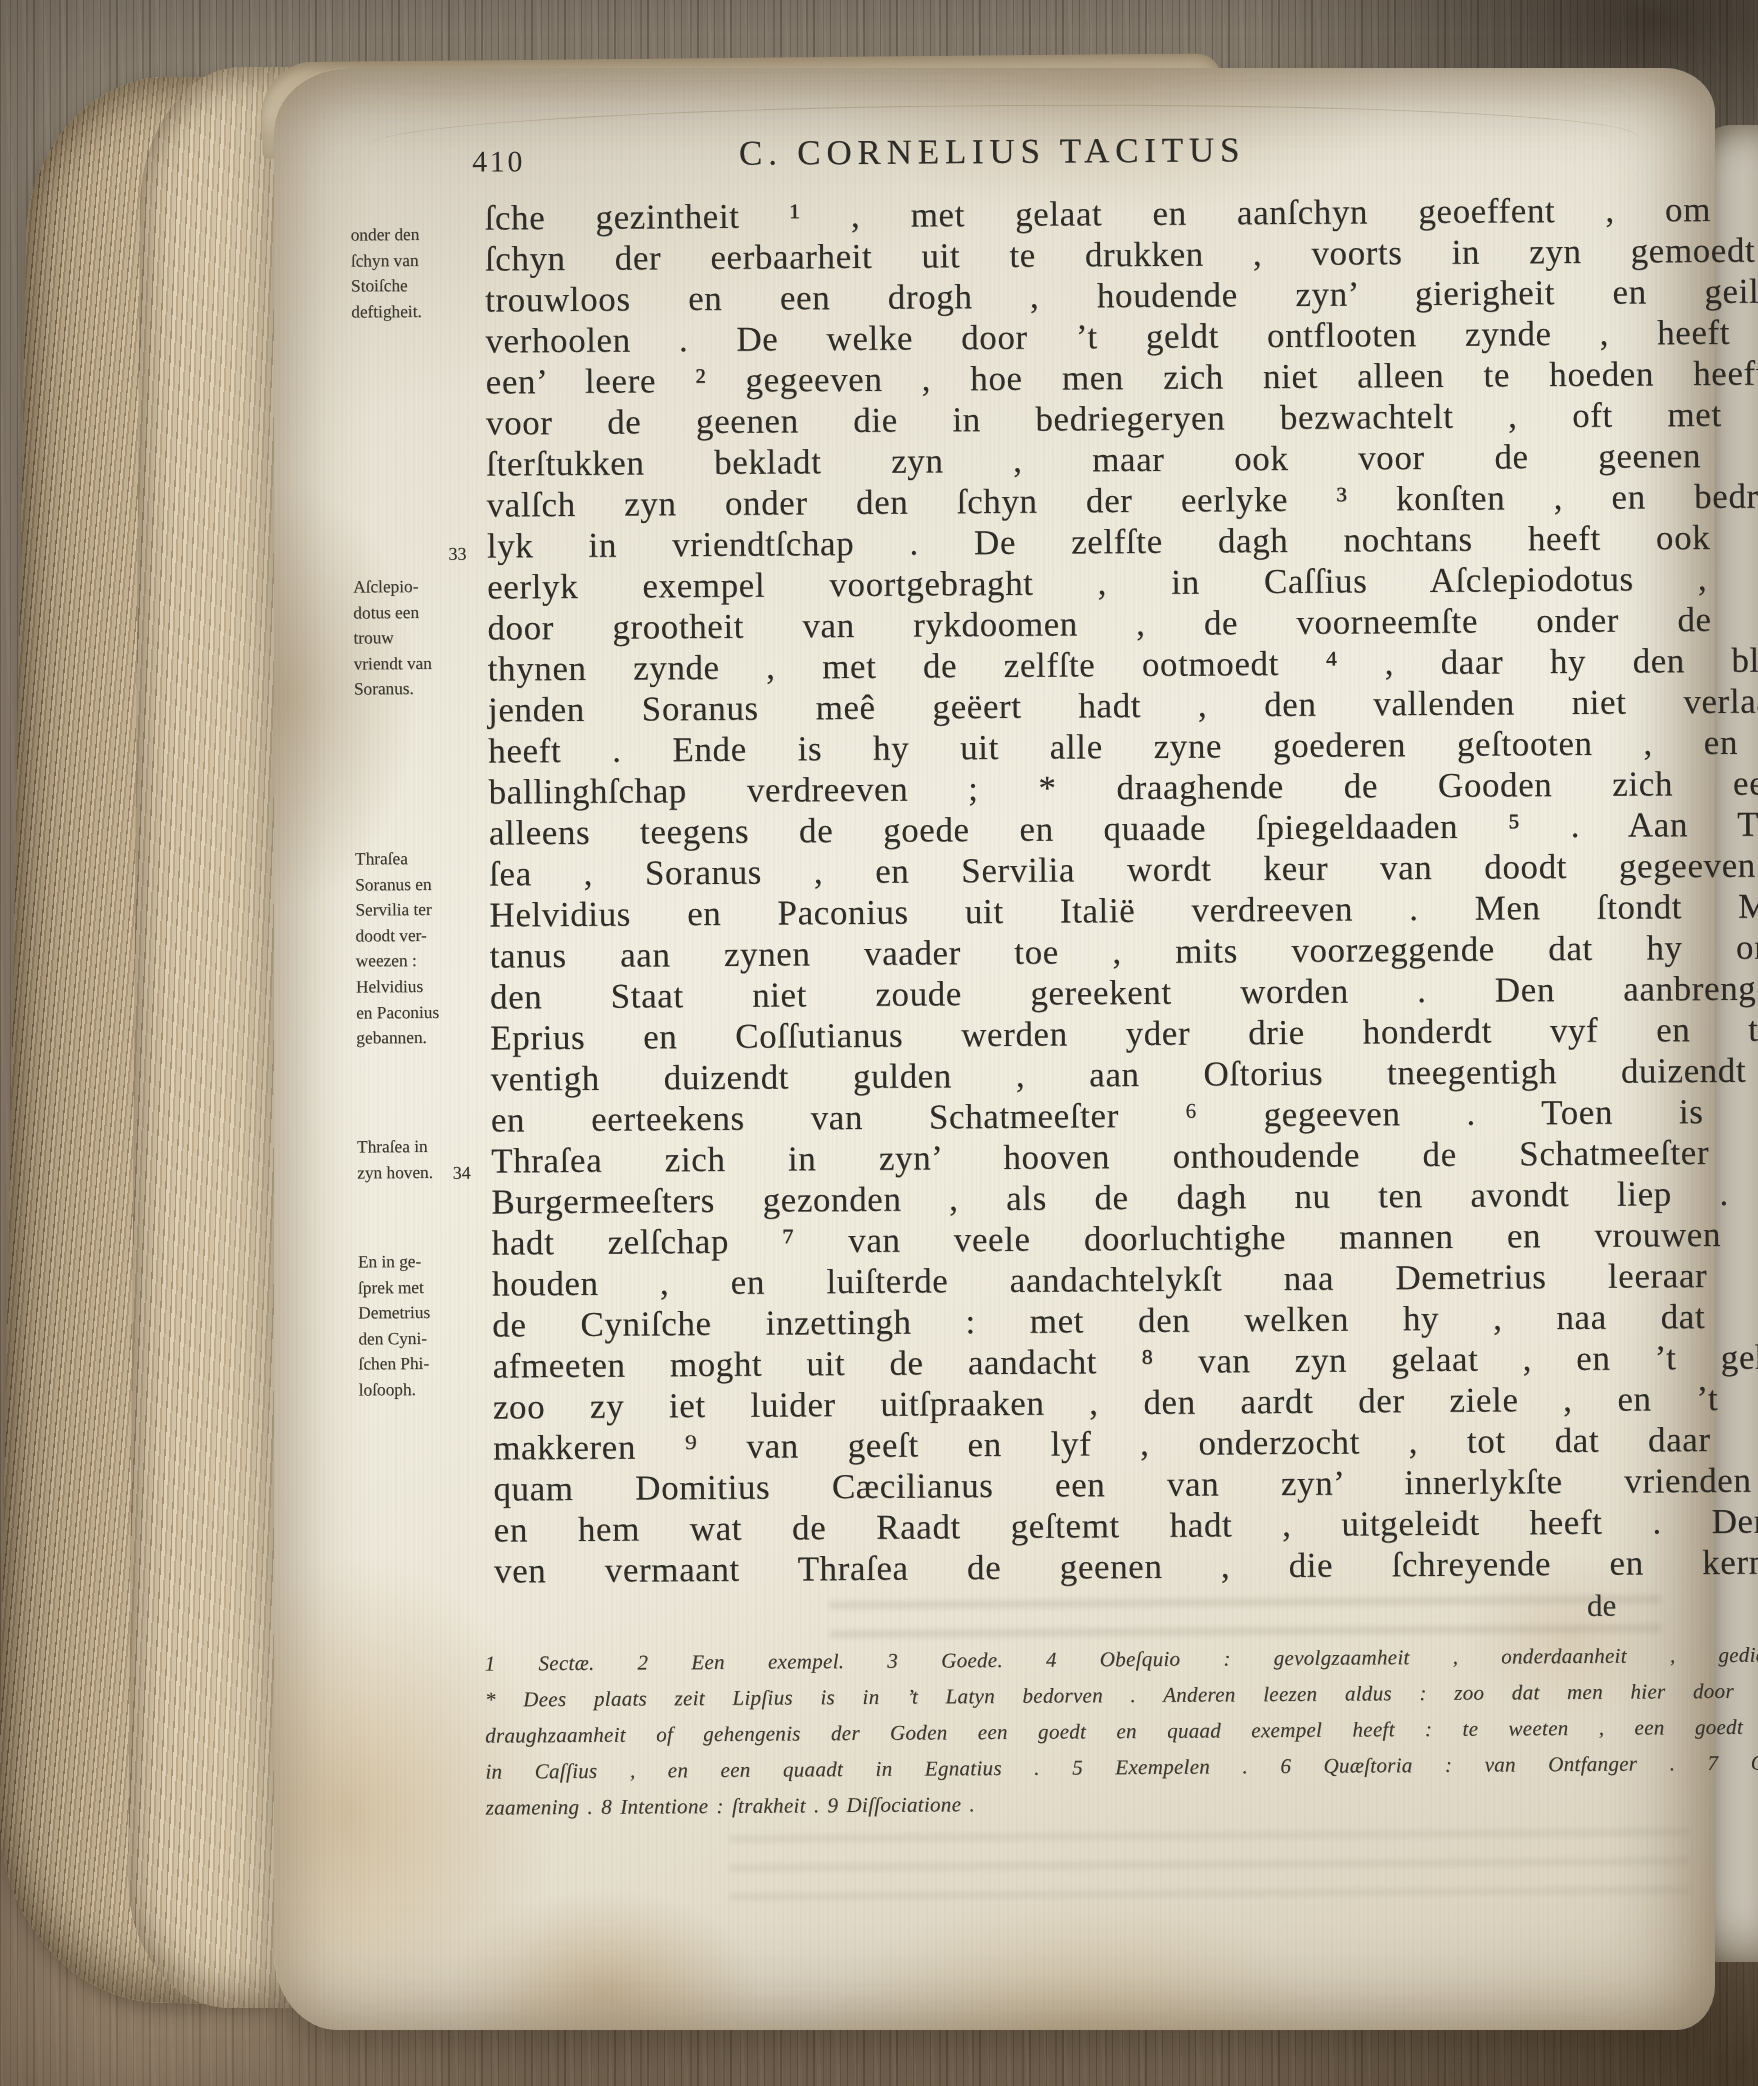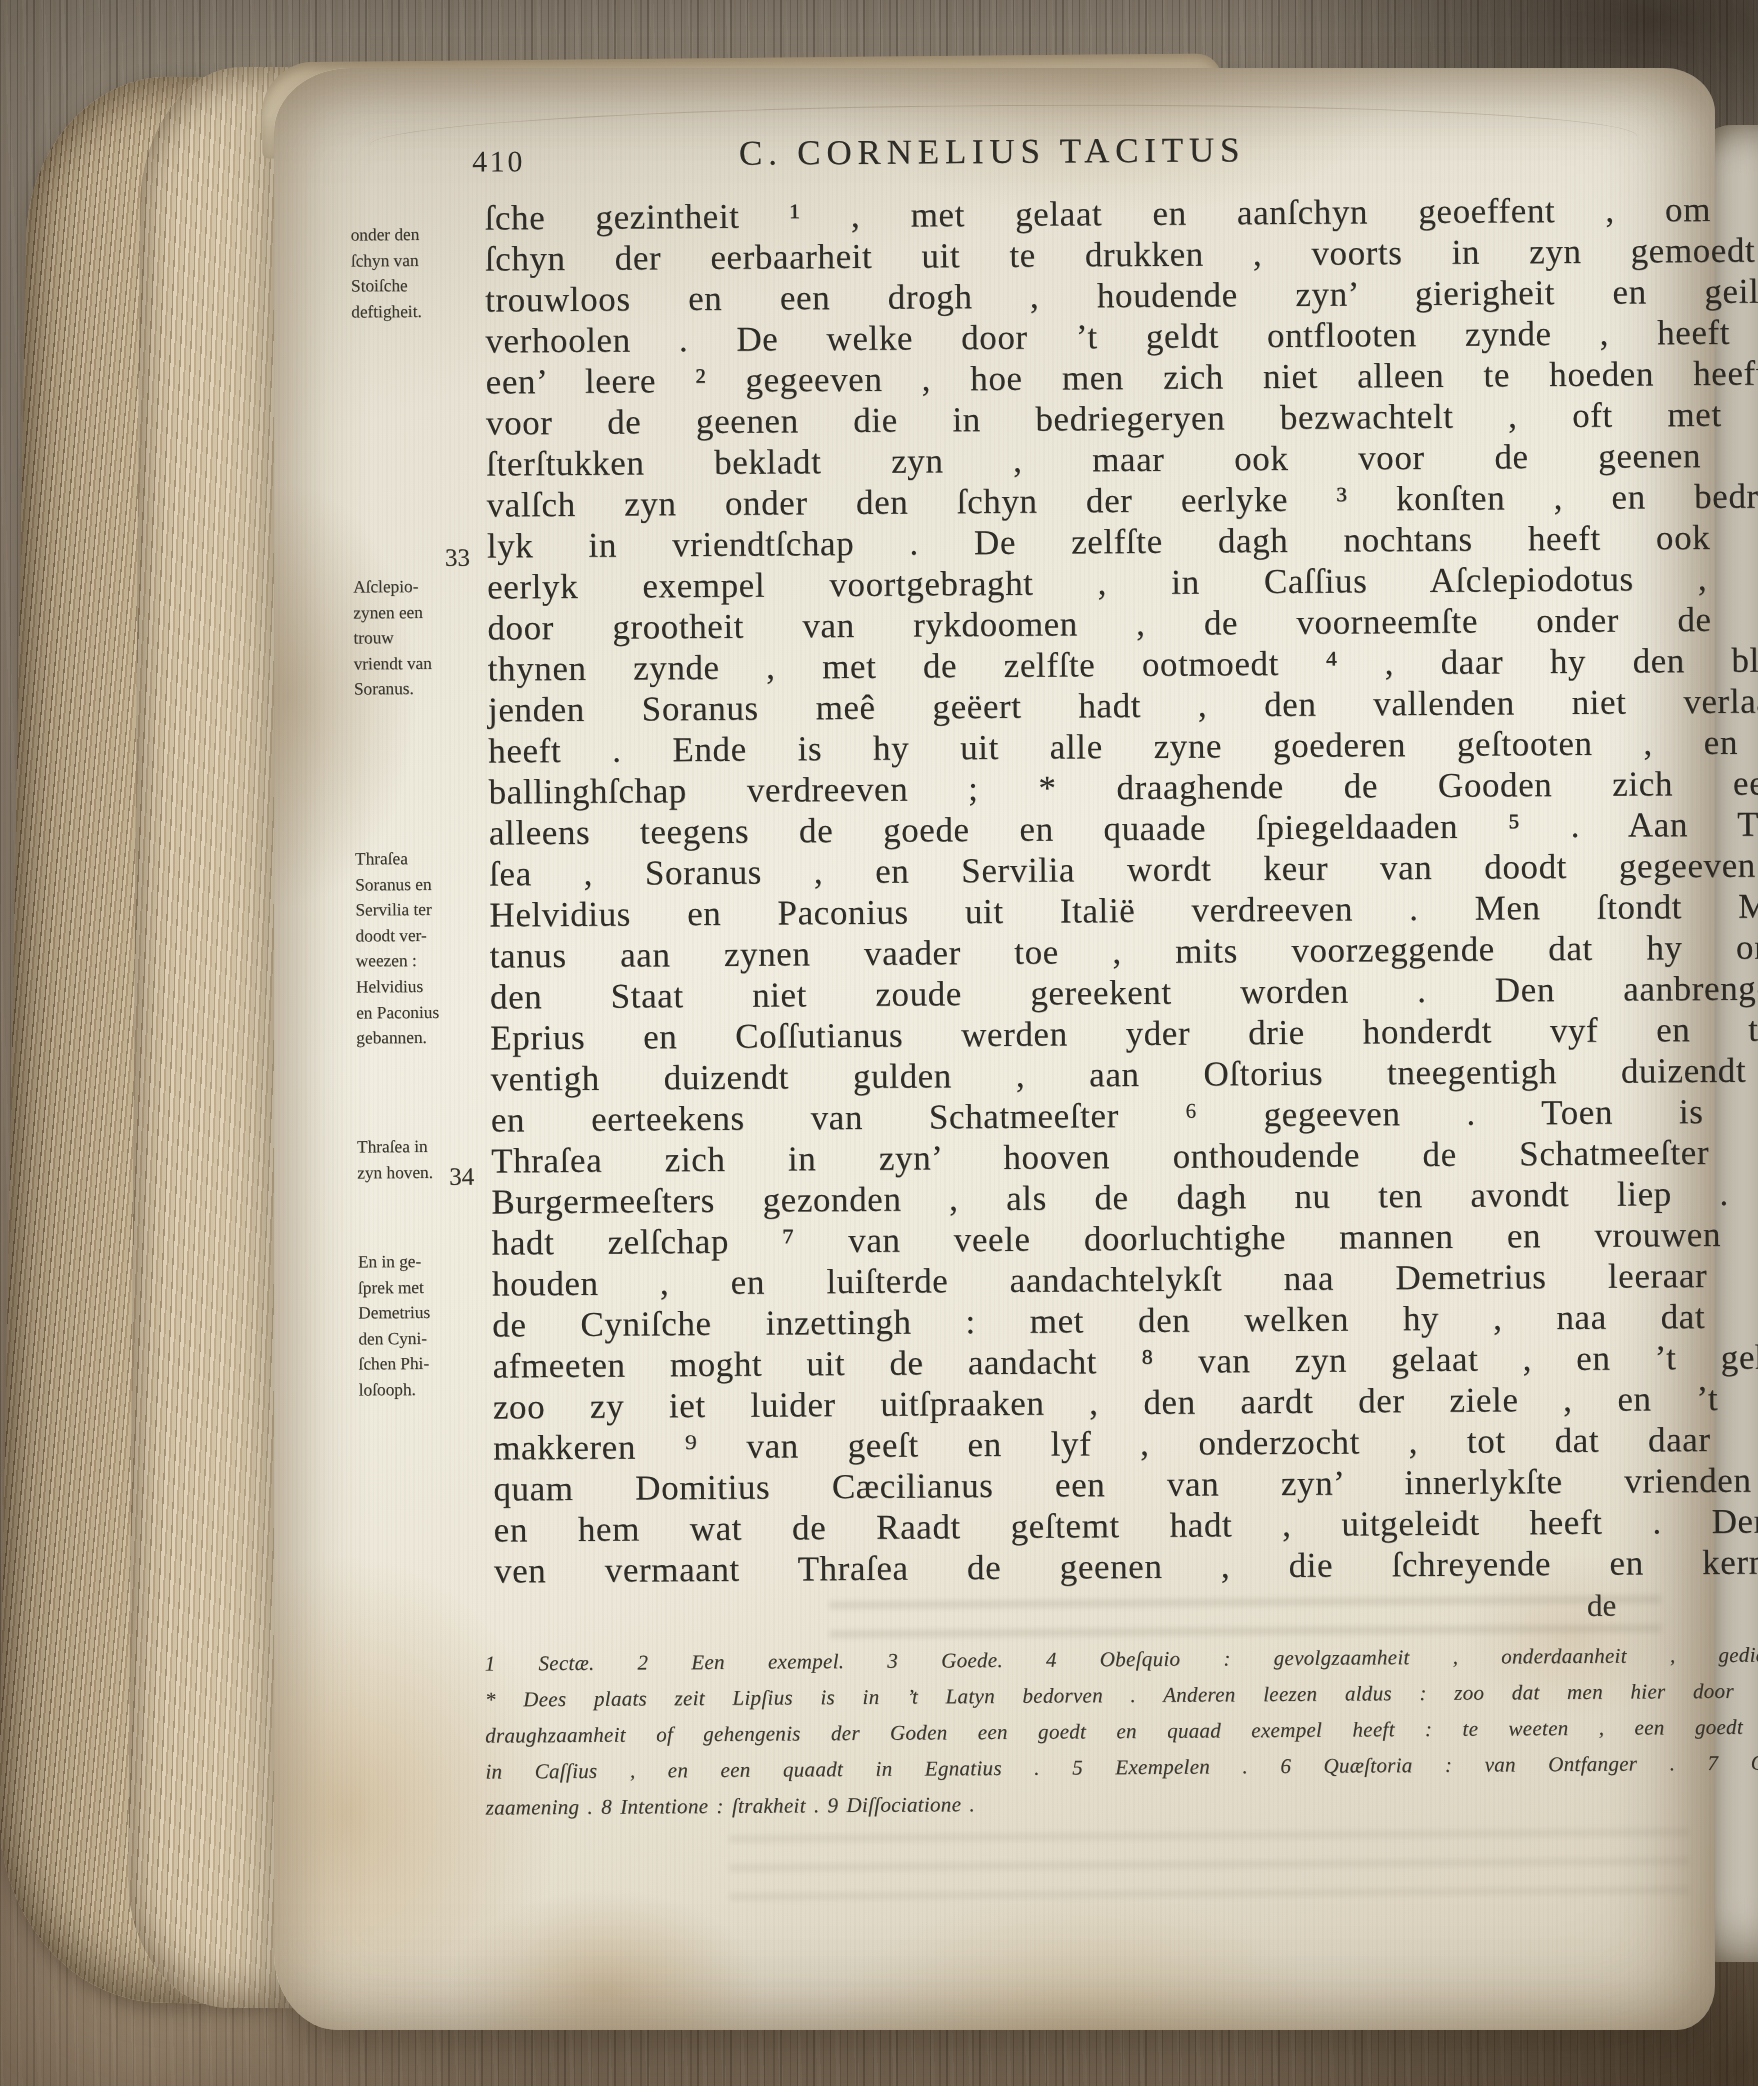--- a/index.html
+++ b/index.html
@@ -73,21 +73,21 @@
   .pagenum{position:absolute;left:203px;top:74px;font-size:30px;letter-spacing:2.6px;}
   .title{position:absolute;left:320px;top:65px;width:806px;text-align:center;
     font-size:35px;letter-spacing:5.8px;white-space:nowrap;
     text-shadow:0.3px 0.3px 0.6px rgba(47,45,40,.45);}
   .bodytext{position:absolute;left:215px;top:127px;width:1329px;}
   .bl{display:block;height:41px;line-height:41px;font-size:35px;letter-spacing:0.6px;
     word-spacing:4.5px;text-align:justify;text-align-last:justify;white-space:nowrap;
     text-shadow:0.3px 0.4px 0.6px rgba(47,45,40,.38);}
   .margin-note{position:absolute;left:81px;width:137px;font-size:17.3px;line-height:25.6px;
     color:#3a372f;white-space:pre-line;text-shadow:0.3px 0.3px 0.5px rgba(58,55,47,.4);}
-  .section-num{position:absolute;left:152px;width:67px;text-align:center;font-size:25px;
+  .section-num{position:absolute;left:152px;width:67px;text-align:center;font-size:18px;
     color:#34312a;text-shadow:0.3px 0.3px 0.5px rgba(58,55,47,.4);}
   .catchword{position:absolute;left:215px;top:1525px;width:1122px;text-align:right;
     font-size:31px;color:#35332c;text-shadow:0.3px 0.3px 0.6px rgba(47,45,40,.35);}
   .footnotes{position:absolute;left:205px;top:1575px;width:1359px;}
   .fl{display:block;height:36px;line-height:36px;font-size:21px;font-style:italic;
     letter-spacing:0.3px;word-spacing:2.6px;color:#3b382f;text-align:justify;
     text-align-last:justify;white-space:nowrap;text-shadow:0.3px 0.3px 0.6px rgba(59,56,47,.4);}
   .fl:last-child{text-align-last:left;}
 
   
@@ -118,21 +118,21 @@
     <div class="content">
       <div class="pagenum">410</div>
       <div class="title">C. CORNELIUS TACITUS</div>
 
       <div class="margin-note" style="top:151px">onder den
 ſchyn van
 Stoiſche
 deftigheit.</div>
       <div class="section-num" style="top:473px">33</div>
       <div class="margin-note" style="top:503px">Aſclepio-
-zynen een
+dotus een
 trouw
 vriendt van
 Soranus.</div>
       <div class="margin-note" style="top:775px">Thraſea
 Soranus en
 Servilia ter
 doodt ver-
 weezen :
 Helvidius
 en Paconius

